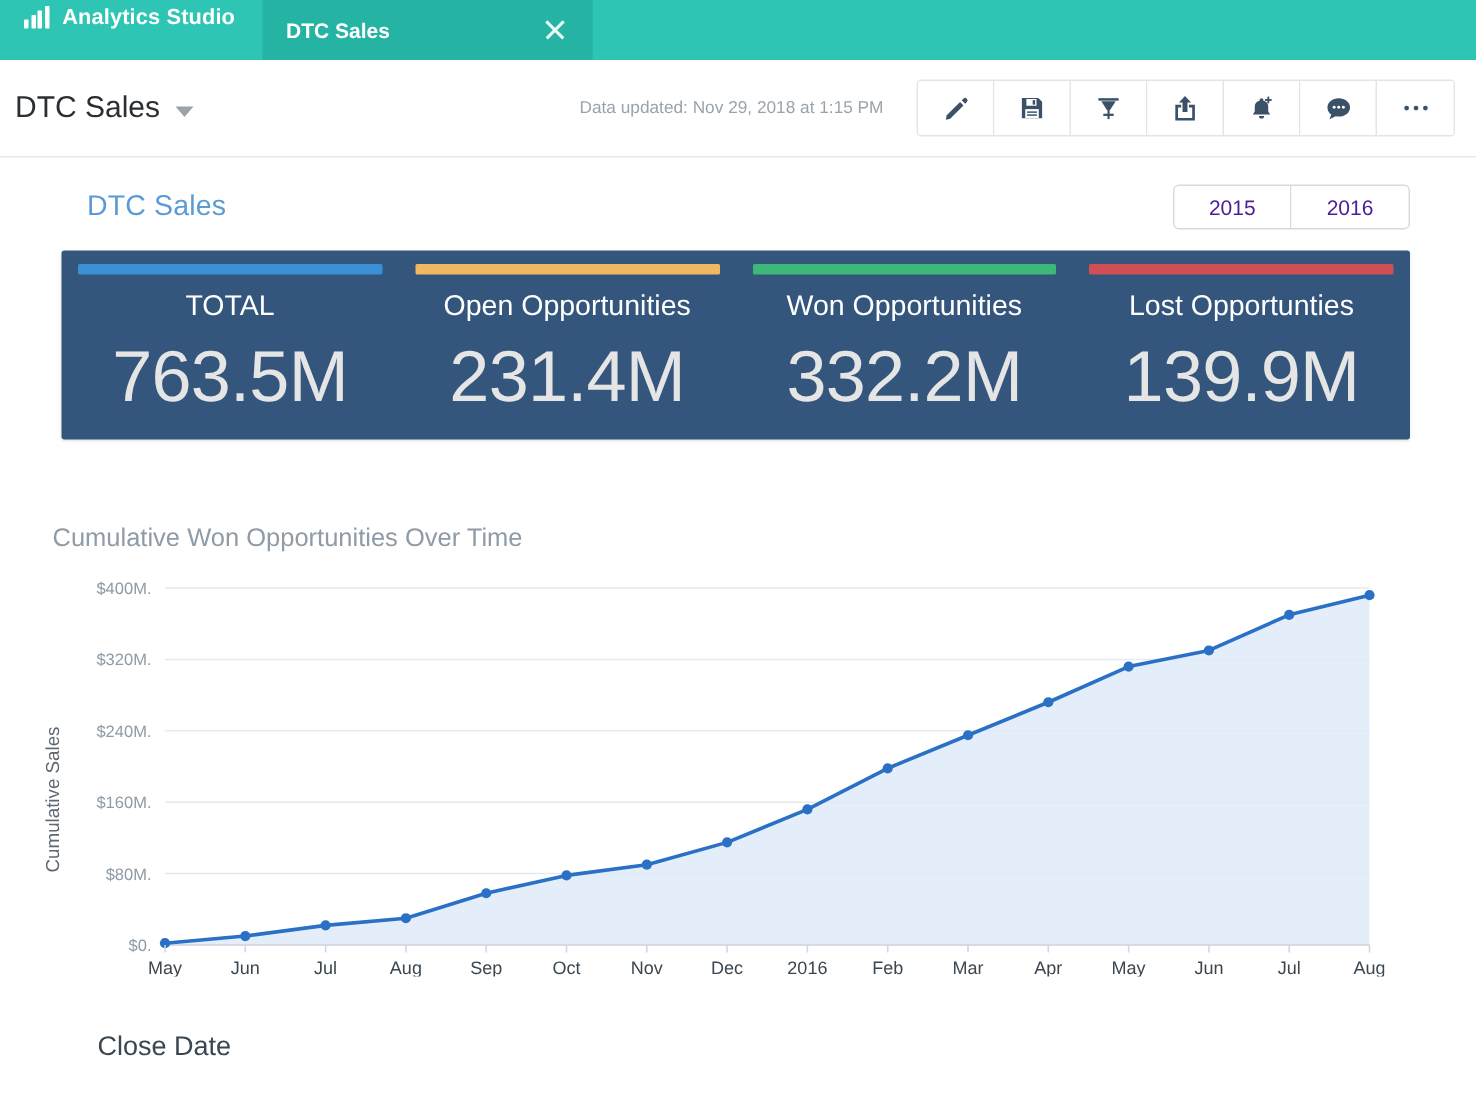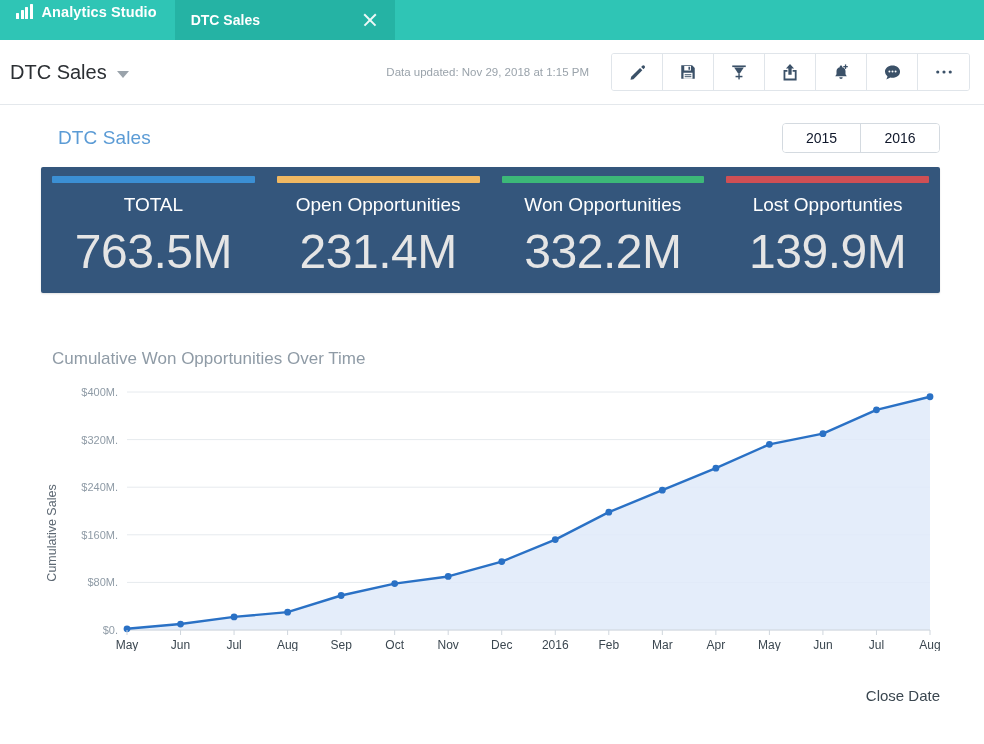--- a/index.html
+++ b/index.html
@@ -109,21 +109,21 @@
     font-size: 19px; color: #5b9bd5; font-weight: normal;
     letter-spacing: .1px;
   }
   .year-toggle {
     display: flex; border: 1px solid #d4dae0; border-radius: 4px;
     overflow: hidden; background: #fff;
   }
   .year-btn {
     min-width: 78px; height: 28px;
     display: flex; align-items: center; justify-content: center;
-    font-size: 14px; color: #0f172a; cursor: pointer;
+    font-size: 14px; color: #4c1d95; cursor: pointer;
     background: #ffffff;
     border-right: 1px solid #d4dae0;
   }
   .year-btn:last-child { border-right: none; }
 
   
   .kpi-panel {
     margin: 0 44px 0 41px;
     background: #34567c;
     display: flex;
@@ -143,35 +143,35 @@
   .kpi-label {
     color: #ffffff; font-size: 19px; margin-top: 11px;
     white-space: nowrap; font-weight: normal;
   }
   .kpi-value {
     color: #e5e5e5; font-size: 48px; margin-top: 8px;
     font-weight: normal; letter-spacing: -.5px; white-space: nowrap;
   }
 
   
-  .chart-block { margin: 56px 0 0 0; padding: 0 44px 0 52px; }
+  .chart-block { margin: 56px 0 0 0; padding: 0 44px 0 35px; }
   .chart-title {
     font-size: 17px; color: #8f9ba6; font-weight: normal;
     margin-bottom: 14px;
   }
   .chart-area { position: relative; width: 888px; height: 300px; }
   .chart-svg { display: block; }
   .ylabel-rot {
     position: absolute; left: 0px; top: 150px;
     transform: translate(-50%, -50%) rotate(-90deg);
     font-size: 12.5px; color: #5d6873; white-space: nowrap;
     transform-origin: center center;
   }
   .xlabel-axis {
-    text-align: right; font-size: 15px; color: #3b4750;
+    text-align: left; font-size: 18px; color: #3b4750;
     margin-top: 4px; width: 888px; padding-left: 30px;
   }
   text { font-family: "Liberation Sans", sans-serif; }
 </style>
 </head>
 <body>
 
 <div class="tabbar">
   <div class="brand">
     <span class="logo-icon">

